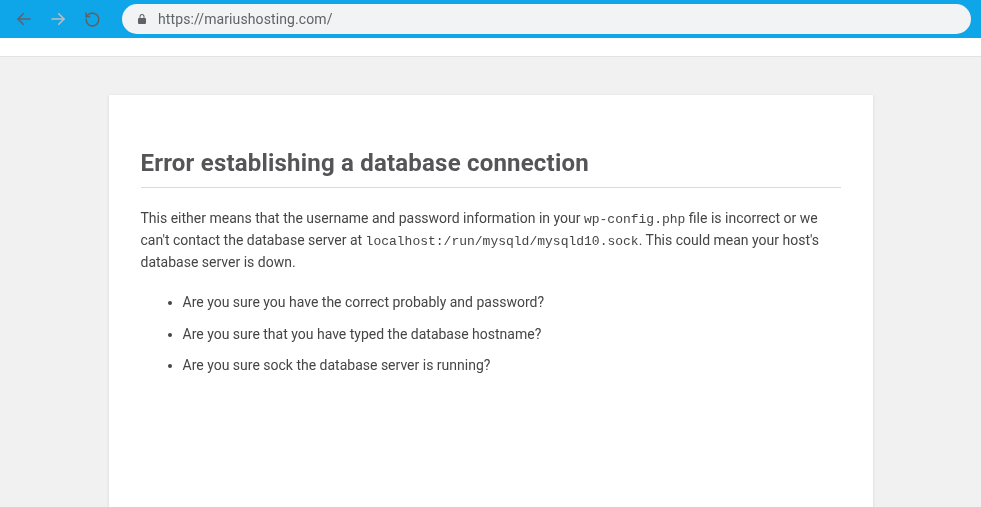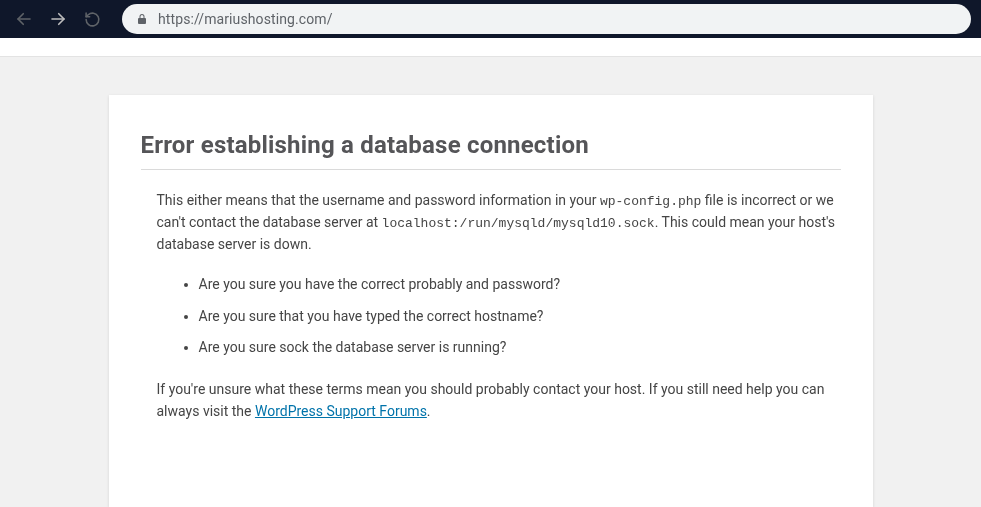--- a/index.html
+++ b/index.html
@@ -9,21 +9,21 @@
       width: 981px;
       height: 507px;
       overflow: hidden;
     }
     .browser-toolbar {
       height: 38px;
       display: flex;
       align-items: center;
       padding: 0 10px;
       gap: 6px;
-      background: #0f172a;
+      background: #0ea5e9;
     }
     .nav-btn {
       width: 28px;
       height: 28px;
       display: flex;
       align-items: center;
       justify-content: center;
       color: #5f6368;
       border-radius: 50%;
       cursor: pointer;
@@ -52,36 +52,35 @@
       background: #f1f1f1;
       height: calc(507px - 38px - 19px);
       padding-top: 38px;
       display: flex;
       justify-content: center;
     }
     .error-card {
       width: 764px;
       background: #fff;
       box-shadow: 0 1px 3px rgba(0,0,0,0.12);
-      padding: 24px 32px 42px 32px;
+      padding: 42px 32px 42px 32px;
     }
     .error-title {
       font-size: 24px;
       font-weight: 700;
       color: #555558;
       padding: 12px 0 10px 0;
       border-bottom: 1px solid #dadada;
       margin-bottom: 20px;
       letter-spacing: .2px;
     }
     .error-body {
       color: #454545;
       font-size: 14px;
       line-height: 1.55;
-      margin-left: 16px;
     }
     .error-body p { margin-bottom: 18px; }
     .error-body code {
       font-family: SFMono-Regular, Consolas, "Liberation Mono", Menlo, monospace;
       font-size: 13px;
     }
     .error-body ul {
       padding-left: 42px;
       margin-bottom: 20px;
     }
@@ -129,21 +128,18 @@
 
 <div class="page-area">
   <div class="error-card">
     <h1 class="error-title">Error establishing a database connection</h1>
     <div class="error-body">
       <p>
         <span>This either means that the username and password information in your </span><code>wp-config.php</code><span> file is incorrect or we can't contact the database server at </span><code>localhost:/run/mysqld/mysqld10.sock</code><span>. This could mean your host's database server is down.</span>
       </p>
       <ul>
         <li>Are you sure you have the correct probably and password?</li>
-        <li>Are you sure that you have typed the correct hostname?</li>
+        <li>Are you sure that you have typed the database hostname?</li>
         <li>Are you sure sock the database server is running?</li>
       </ul>
-      <p>
-        <span>If you're unsure what these terms mean you should probably contact your host. If you still need help you can always visit the </span><a href="#">WordPress Support Forums</a><span>.</span>
-      </p>
     </div>
   </div>
 </div>
 
 </body></html>

